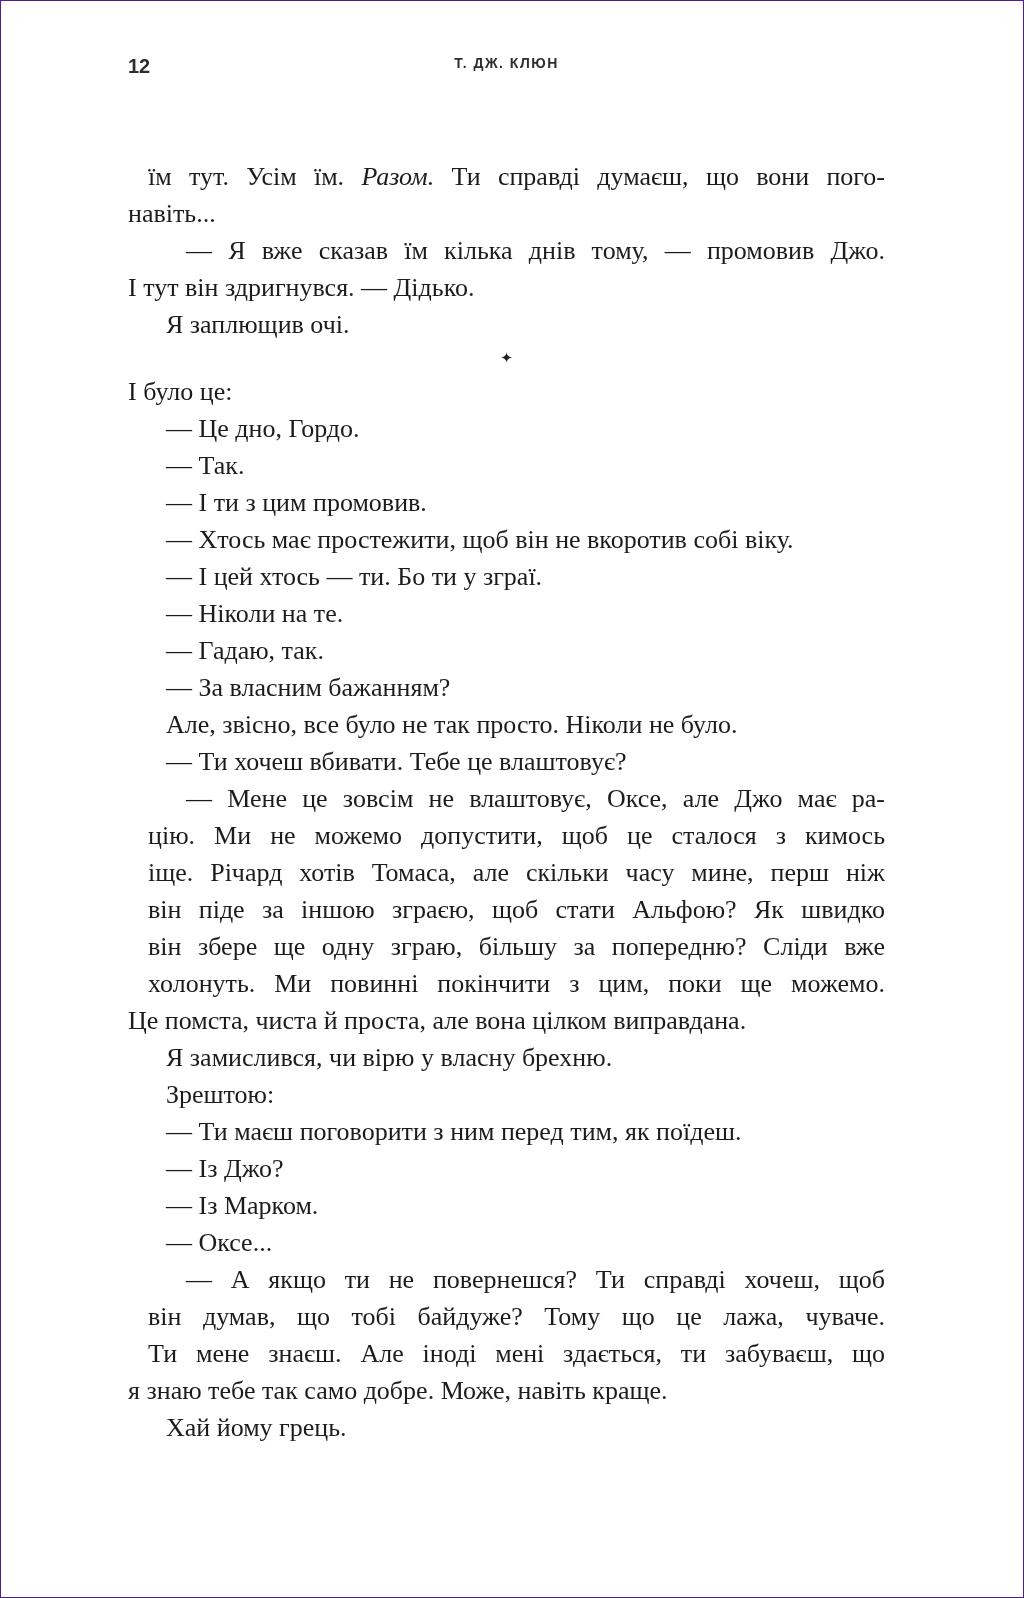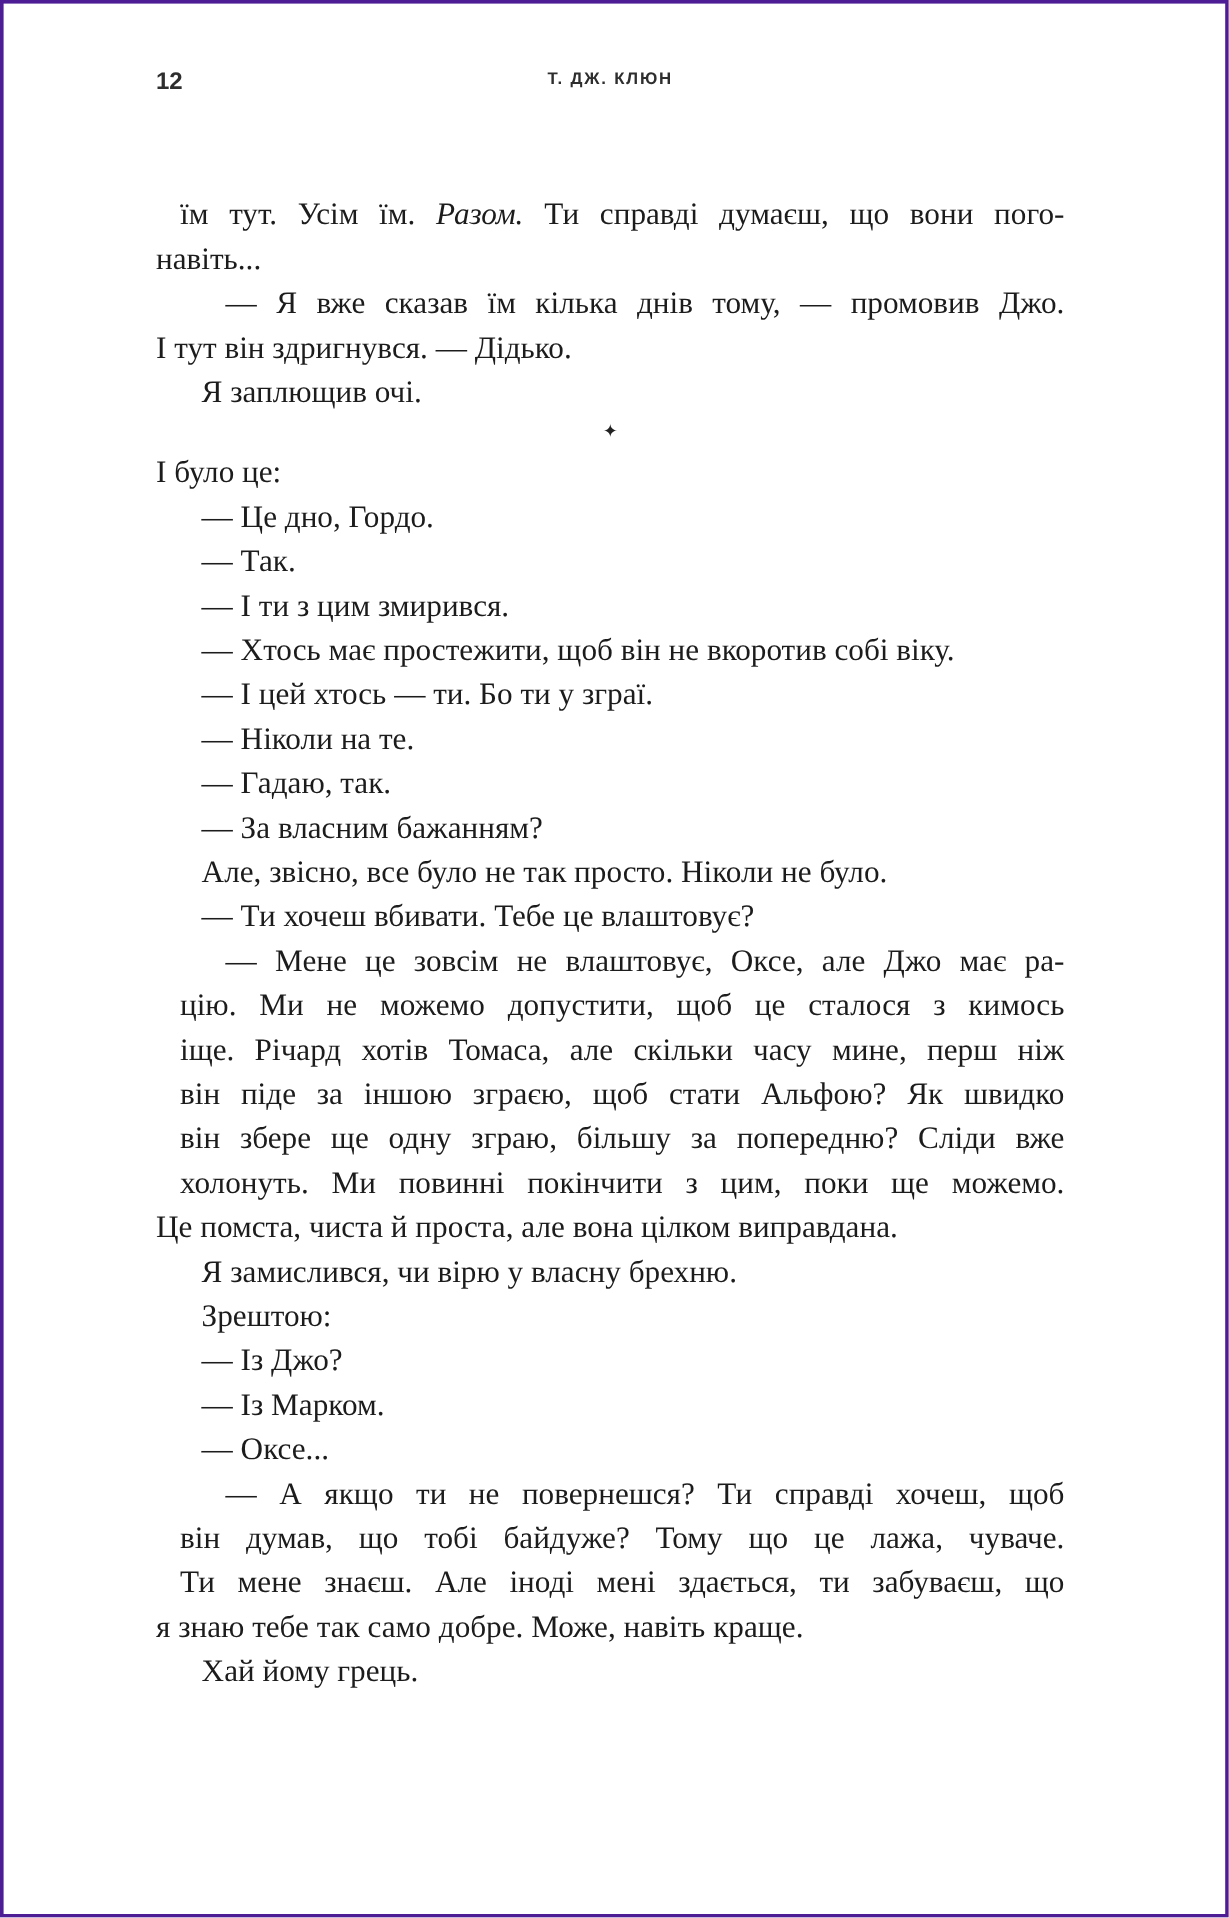--- a/index.html
+++ b/index.html
@@ -6,21 +6,21 @@
     margin: 0;
     padding: 0;
     background: #ffffff;
   }
   .page {
     position: relative;
     width: 1024px;
     height: 1598px;
     background: #ffffff;
     box-sizing: border-box;
-    border: 3px solid #4c1d95;
+    border: 1px solid #4c1d95;
     font-family: "Liberation Serif", "DejaVu Serif", serif;
     color: #1c1c1c;
     overflow: hidden;
   }
   .header {
     position: absolute;
     top: 54px;
     left: 127px;
     width: 757px;
     height: 26px;
@@ -86,37 +86,38 @@
   <div class="body-block">
       <div class="line just"><span>їм тут. Усім їм. </span><span class="it">Разом.</span><span> Ти справді думаєш, що вони пого-</span></div>
       <div class="line"><span>навіть...</span></div>
       <div class="line indent just"><span>— Я вже сказав їм кілька днів тому, — промовив Джо.</span></div>
       <div class="line"><span>І тут він здригнувся. — Дідько.</span></div>
       <div class="line indent"><span>Я заплющив очі.</span></div>
       <div class="divider"><span>✦</span></div>
       <div class="line"><span>І було це:</span></div>
       <div class="line indent"><span>— Це дно, Гордо.</span></div>
       <div class="line indent"><span>— Так.</span></div>
-      <div class="line indent"><span>— І ти з цим змирився.</span></div>
+      <div class="line indent"><span>— І ти з цим промовив.</span></div>
       <div class="line indent"><span>— Хтось має простежити, щоб він не вкоротив собі віку.</span></div>
       <div class="line indent"><span>— І цей хтось — ти. Бо ти у зграї.</span></div>
       <div class="line indent"><span>— Ніколи на те.</span></div>
       <div class="line indent"><span>— Гадаю, так.</span></div>
       <div class="line indent"><span>— За власним бажанням?</span></div>
       <div class="line indent"><span>Але, звісно, все було не так просто. Ніколи не було.</span></div>
       <div class="line indent"><span>— Ти хочеш вбивати. Тебе це влаштовує?</span></div>
       <div class="line indent just"><span>— Мене це зовсім не влаштовує, Оксе, але Джо має ра-</span></div>
       <div class="line just"><span>цію. Ми не можемо допустити, щоб це сталося з кимось</span></div>
       <div class="line just"><span>іще. Річард хотів Томаса, але скільки часу мине, перш ніж</span></div>
       <div class="line just"><span>він піде за іншою зграєю, щоб стати Альфою? Як швидко</span></div>
       <div class="line just"><span>він збере ще одну зграю, більшу за попередню? Сліди вже</span></div>
       <div class="line just"><span>холонуть. Ми повинні покінчити з цим, поки ще можемо.</span></div>
       <div class="line"><span>Це помста, чиста й проста, але вона цілком виправдана.</span></div>
       <div class="line indent"><span>Я замислився, чи вірю у власну брехню.</span></div>
       <div class="line indent"><span>Зрештою:</span></div>
+      <div class="line indent"><span>— Ти маєш поговорити з ним перед тим, як поїдеш.</span></div>
       <div class="line indent"><span>— Із Джо?</span></div>
       <div class="line indent"><span>— Із Марком.</span></div>
       <div class="line indent"><span>— Оксе...</span></div>
       <div class="line indent just"><span>— А якщо ти не повернешся? Ти справді хочеш, щоб</span></div>
       <div class="line just"><span>він думав, що тобі байдуже? Тому що це лажа, чуваче.</span></div>
       <div class="line just"><span>Ти мене знаєш. Але іноді мені здається, ти забуваєш, що</span></div>
       <div class="line"><span>я знаю тебе так само добре. Може, навіть краще.</span></div>
       <div class="line indent"><span>Хай йому грець.</span></div>
     </div>
 </div>

